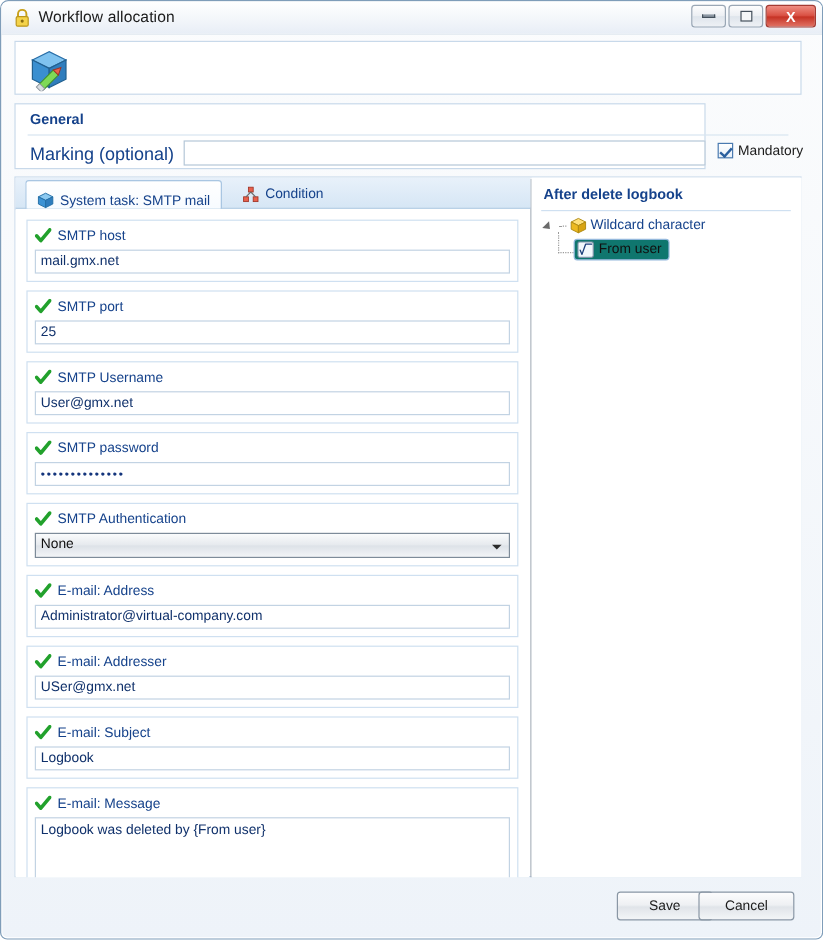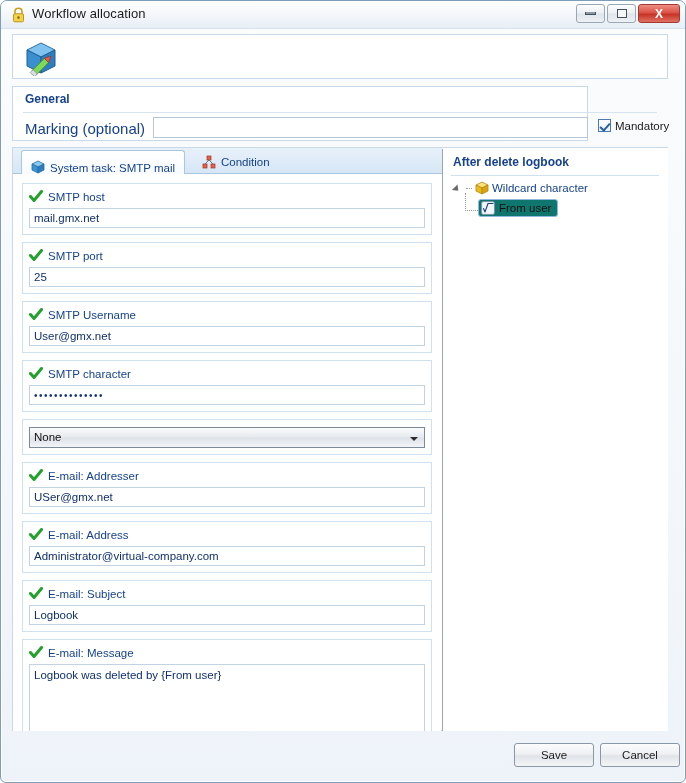--- a/index.html
+++ b/index.html
@@ -299,21 +299,21 @@
     position: absolute; top: 6px;
     width: 80px; height: 24px;
     border: 1px solid #8a97a5;
     border-radius: 3px;
     background: linear-gradient(180deg,#fcfcfd 0%,#eef0f3 46%,#e0e4e9 54%,#f3f5f7 100%);
     font-family: "Liberation Sans", sans-serif;
     font-size: 11.5px; color: #1b1b1b;
     cursor: pointer;
   }
   #btn-save { left: 505px; }
-  #btn-cancel { left: 591px; }
+  #btn-cancel { left: 573px; }
 </style>
 </head>
 <body>
 
 <div id="window">
 
   <div id="titlebar">
     <svg id="lock-icon" viewBox="0 0 15 16">
       <path d="M4 7V4.6C4 2.6 5.5 1.2 7.5 1.2S11 2.6 11 4.6V7" fill="none" stroke="#c8a01a" stroke-width="1.6"></path>
       <rect x="2.5" y="6.8" width="10" height="8" rx="1.2" fill="#f4d34a" stroke="#bb961a" stroke-width="1"></rect>
@@ -415,50 +415,56 @@
             <span class="field-label">SMTP Username</span>
           </div>
           <input class="field-input" type="text" value="User@gmx.net" style="">
         </div>
 
         <div class="field">
           <div class="field-head">
             <svg class="okcheck" viewBox="0 0 14 13">
               <path d="M1.5 6.5 L5 10.5 L12.5 1.5" fill="none" stroke="#22a12c" stroke-width="3" stroke-linecap="round" stroke-linejoin="round"></path>
             </svg>
-            <span class="field-label">SMTP character</span>
+            <span class="field-label">SMTP password</span>
           </div>
           <input class="field-input pw" type="text" value="••••••••••••••" style="">
         </div>
 
         <div class="field">
+          <div class="field-head">
+            <svg class="okcheck" viewBox="0 0 14 13">
+              <path d="M1.5 6.5 L5 10.5 L12.5 1.5" fill="none" stroke="#22a12c" stroke-width="3" stroke-linecap="round" stroke-linejoin="round"></path>
+            </svg>
+            <span class="field-label">SMTP Authentication</span>
+          </div>
           <div class="select-wrap">
             <div class="field-select">None</div>
             <span class="select-arrow"></span>
           </div>
         </div>
 
         <div class="field">
           <div class="field-head">
             <svg class="okcheck" viewBox="0 0 14 13">
               <path d="M1.5 6.5 L5 10.5 L12.5 1.5" fill="none" stroke="#22a12c" stroke-width="3" stroke-linecap="round" stroke-linejoin="round"></path>
             </svg>
+            <span class="field-label">E-mail: Address</span>
+          </div>
+          <input class="field-input" type="text" value="Administrator@virtual-company.com" style="">
+        </div>
+
+        <div class="field">
+          <div class="field-head">
+            <svg class="okcheck" viewBox="0 0 14 13">
+              <path d="M1.5 6.5 L5 10.5 L12.5 1.5" fill="none" stroke="#22a12c" stroke-width="3" stroke-linecap="round" stroke-linejoin="round"></path>
+            </svg>
             <span class="field-label">E-mail: Addresser</span>
           </div>
           <input class="field-input" type="text" value="USer@gmx.net" style="">
-        </div>
-
-        <div class="field">
-          <div class="field-head">
-            <svg class="okcheck" viewBox="0 0 14 13">
-              <path d="M1.5 6.5 L5 10.5 L12.5 1.5" fill="none" stroke="#22a12c" stroke-width="3" stroke-linecap="round" stroke-linejoin="round"></path>
-            </svg>
-            <span class="field-label">E-mail: Address</span>
-          </div>
-          <input class="field-input" type="text" value="Administrator@virtual-company.com" style="">
         </div>
 
         <div class="field">
           <div class="field-head">
             <svg class="okcheck" viewBox="0 0 14 13">
               <path d="M1.5 6.5 L5 10.5 L12.5 1.5" fill="none" stroke="#22a12c" stroke-width="3" stroke-linecap="round" stroke-linejoin="round"></path>
             </svg>
             <span class="field-label">E-mail: Subject</span>
           </div>
           <input class="field-input" type="text" value="Logbook" style="">

